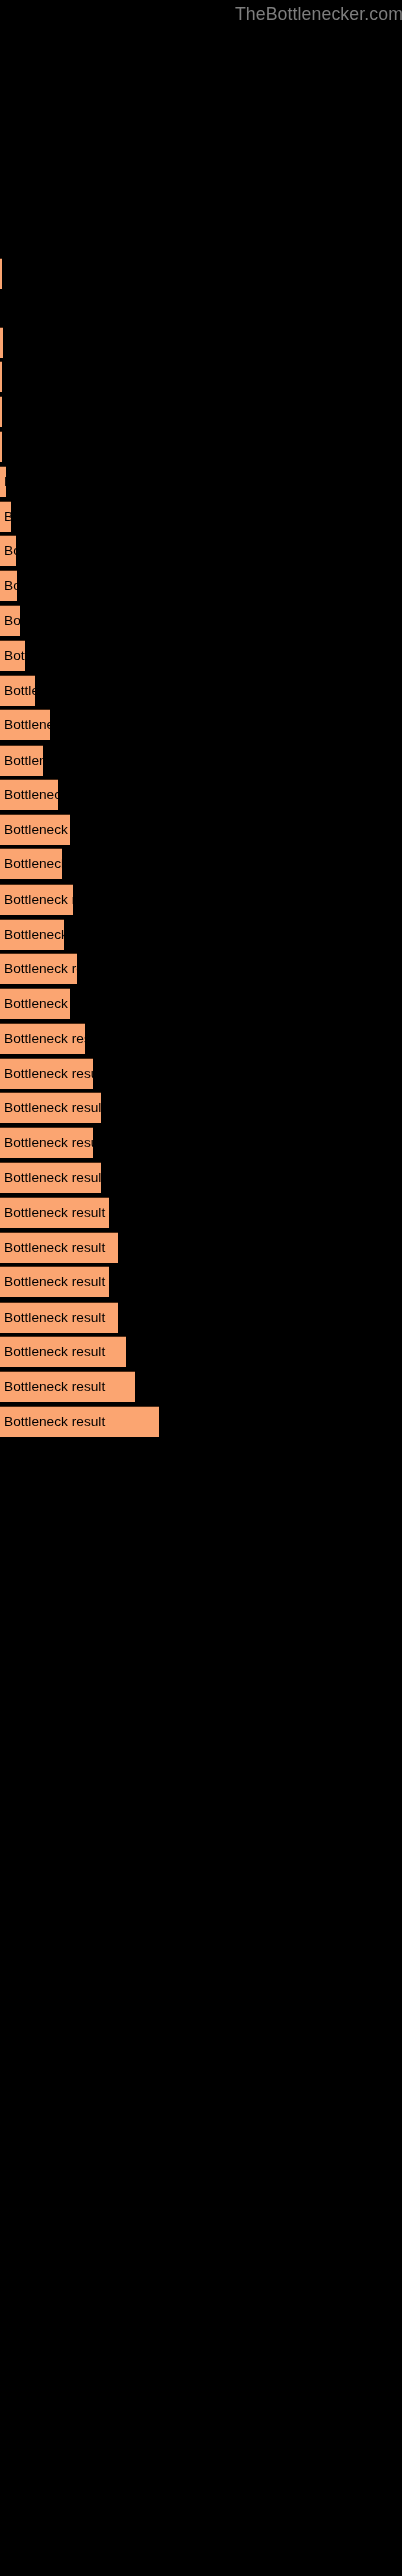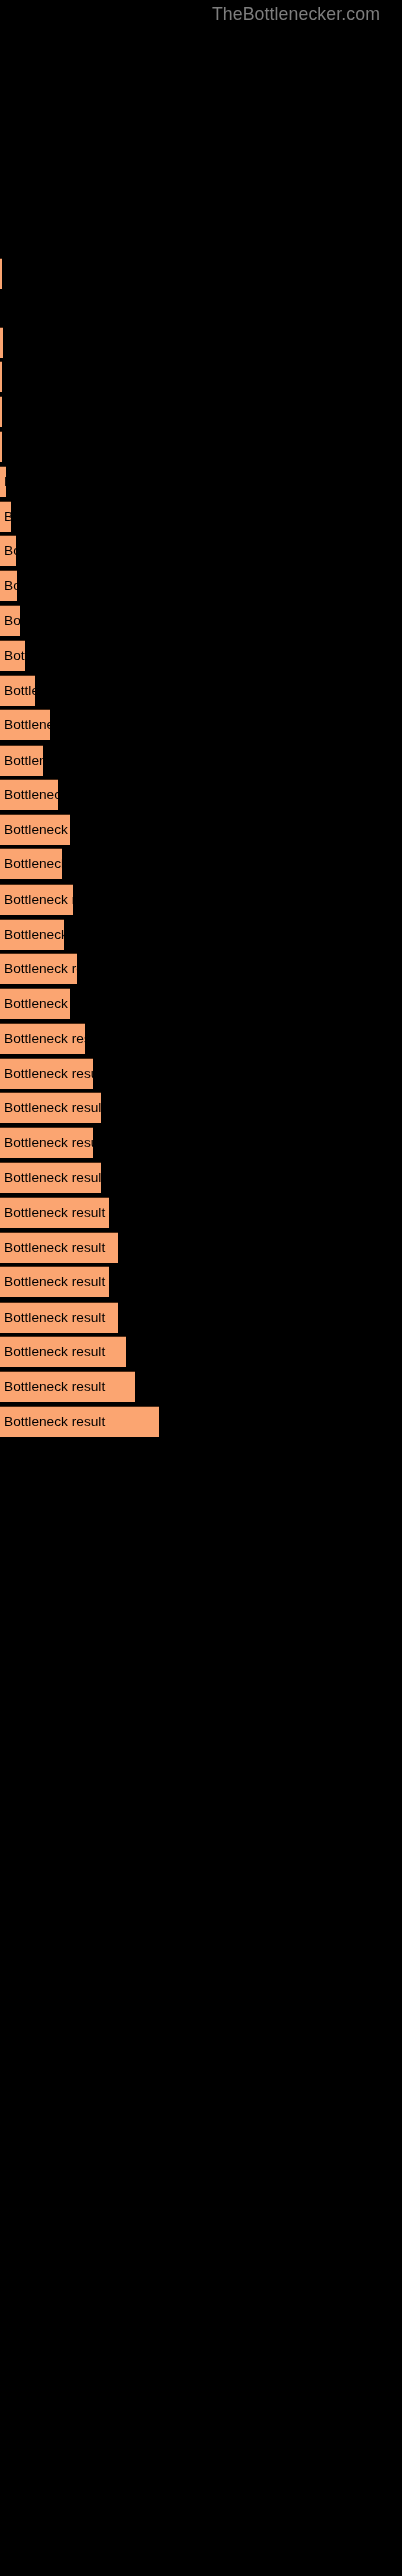--- a/index.html
+++ b/index.html
@@ -29,21 +29,21 @@
   
   #site-header {
     position: absolute;
     left: 0;
     top: 0;
     width: 403px;
     height: 32px;
   }
   #site-title {
     position: absolute;
-    right: 23px;
+    right: 0;
     top: 1.6px;
     font-size: 17.7px;
     line-height: 24px;
     color: #7e7e7e;
     letter-spacing: 0.1px;
     white-space: nowrap;
     font-family: "Liberation Sans", sans-serif;
   }
 
   

